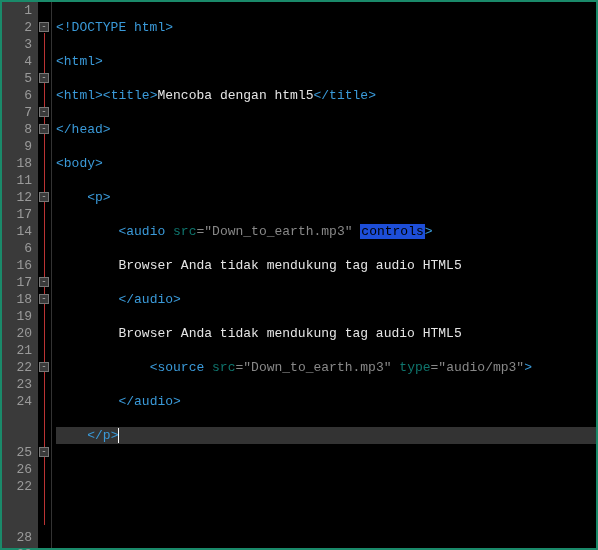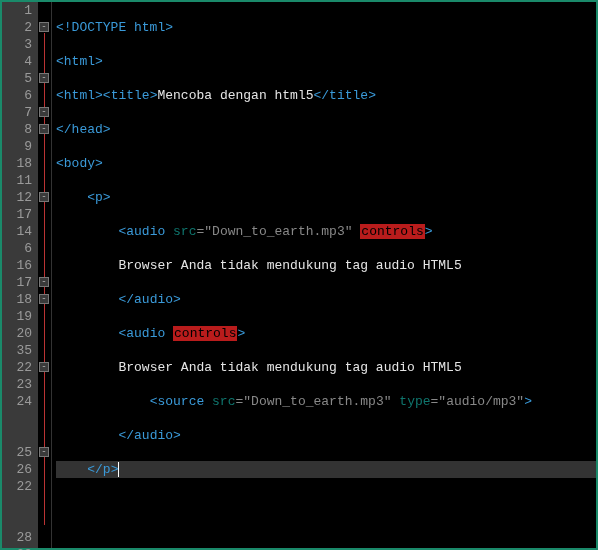--- a/index.html
+++ b/index.html
@@ -61,21 +61,21 @@
     overflow: hidden;
     position: relative;
   }
   .code .row { height: 17px; }
   .code .row.cursor { background: #333; }
   .br { color: #3a9ad9; } 
   .tg { color: #3a9ad9; } 
   .at { color: #0f766e; } 
   .av { color: #888; }    
   .tx { color: #e5e5e5; }
-  .hl { background: #b91c1c; color: #000; padding: 0 1px; }
+  .hl { background: #1d4ed8; color: #000; padding: 0 1px; }
   .caret { border-left: 1px solid #fff; }
 </style>
 </head>
 <body>
 
 <div class="editor">
 
   <div class="gutter">
     <div class="ln">1</div>
     <div class="ln">2</div>
@@ -90,21 +90,21 @@
     <div class="ln">11</div>
     <div class="ln">12</div>
     <div class="ln">17</div>
     <div class="ln">14</div>
     <div class="ln">6</div>
     <div class="ln">16</div>
     <div class="ln">17</div>
     <div class="ln">18</div>
     <div class="ln">19</div>
     <div class="ln">20</div>
-    <div class="ln">35</div>
+    <div class="ln">21</div>
     <div class="ln">22</div>
     <div class="ln">23</div>
     <div class="ln" style="height:51px;padding-top:0">24</div>
     <div class="ln">25</div>
     <div class="ln">26</div>
     <div class="ln" style="height:51px">22</div>
     <div class="ln">28</div>
     <div class="ln">29</div>
 
   </div>
@@ -125,21 +125,20 @@
   <div class="code">
 <div class="row"><span class="br">&lt;!</span><span class="tg">DOCTYPE html</span><span class="br">&gt;</span></div>
 <div class="row"><span class="br">&lt;</span><span class="tg">html</span><span class="br">&gt;</span></div>
 <div class="row"><span class="br">&lt;</span><span class="tg">html</span><span class="br">&gt;&lt;</span><span class="tg">title</span><span class="br">&gt;</span><span class="tx">Mencoba dengan html5</span><span class="br">&lt;</span><span class="tg">/title</span><span class="br">&gt;</span></div>
 <div class="row"><span class="br">&lt;</span><span class="tg">/head</span><span class="br">&gt;</span></div>
 <div class="row"><span class="br">&lt;</span><span class="tg">body</span><span class="br">&gt;</span></div>
 <div class="row">    <span class="br">&lt;</span><span class="tg">p</span><span class="br">&gt;</span></div>
 <div class="row">        <span class="br">&lt;</span><span class="tg">audio</span> <span class="at">src</span><span class="av">=</span><span class="av">"Down_to_earth.mp3"</span> <span class="hl">controls</span><span class="br">&gt;</span></div>
 <div class="row">        <span class="tx">Browser Anda tidak mendukung tag audio HTML5</span></div>
 <div class="row">        <span class="br">&lt;</span><span class="tg">/audio</span><span class="br">&gt;</span></div>
-<div class="row">        <span class="br">&lt;</span><span class="tg">audio</span> <span class="hl">controls</span><span class="br">&gt;</span></div>
 <div class="row">        <span class="tx">Browser Anda tidak mendukung tag audio HTML5</span></div>
 <div class="row">            <span class="br">&lt;</span><span class="tg">source</span> <span class="at">src</span><span class="av">=</span><span class="av">"Down_to_earth.mp3"</span> <span class="at">type</span><span class="av">=</span><span class="av">"audio/mp3"</span><span class="br">&gt;</span></div>
 <div class="row">        <span class="br">&lt;</span><span class="tg">/audio</span><span class="br">&gt;</span></div>
 <div class="row cursor">    <span class="br">&lt;</span><span class="tg">/p</span><span class="br">&gt;</span><span class="caret"></span></div>
 
 
 
 
 
 

